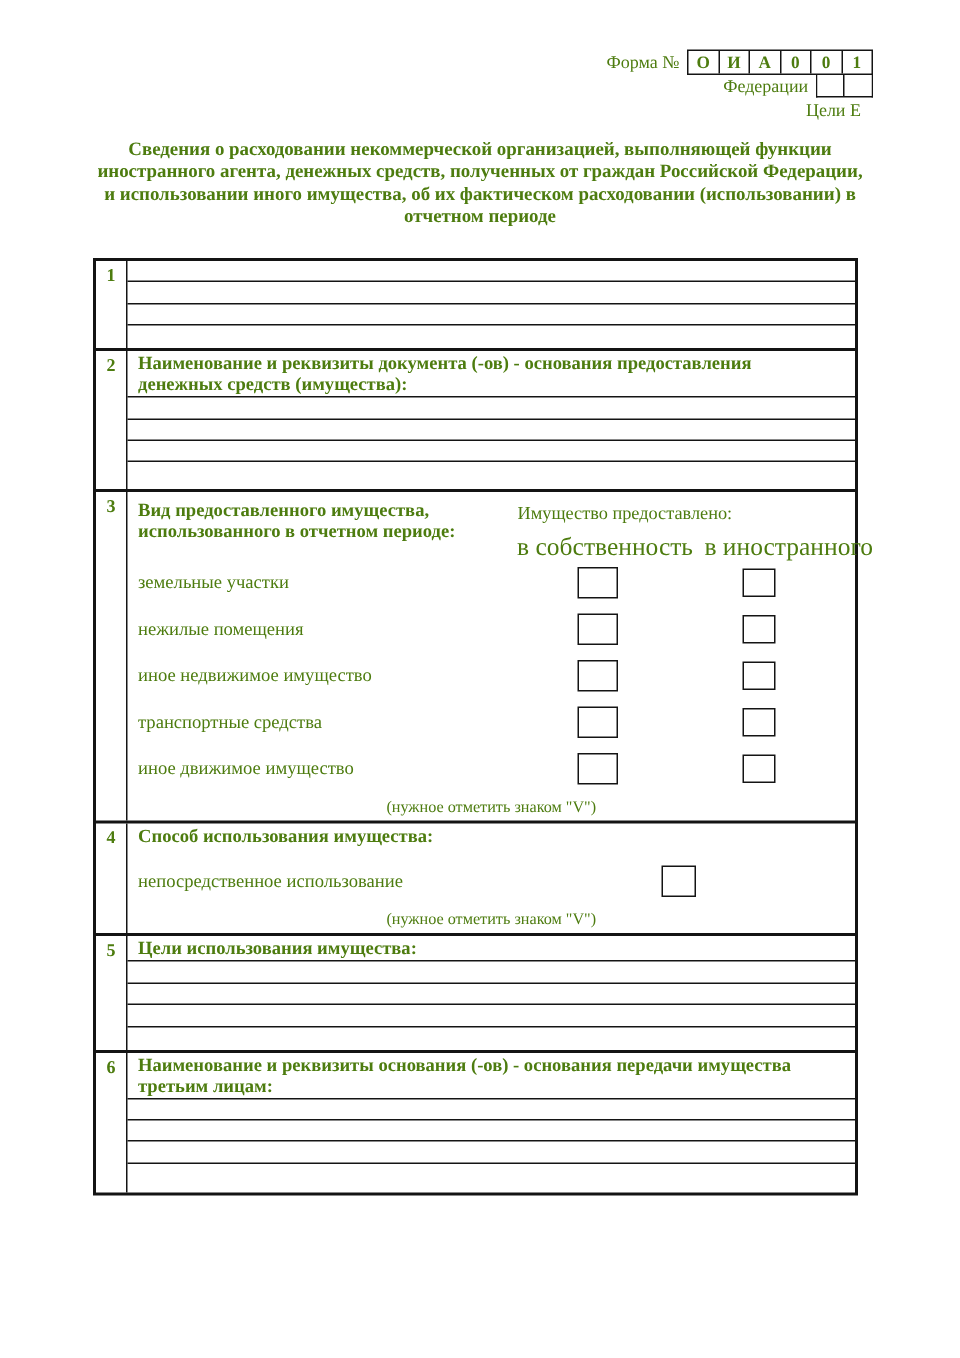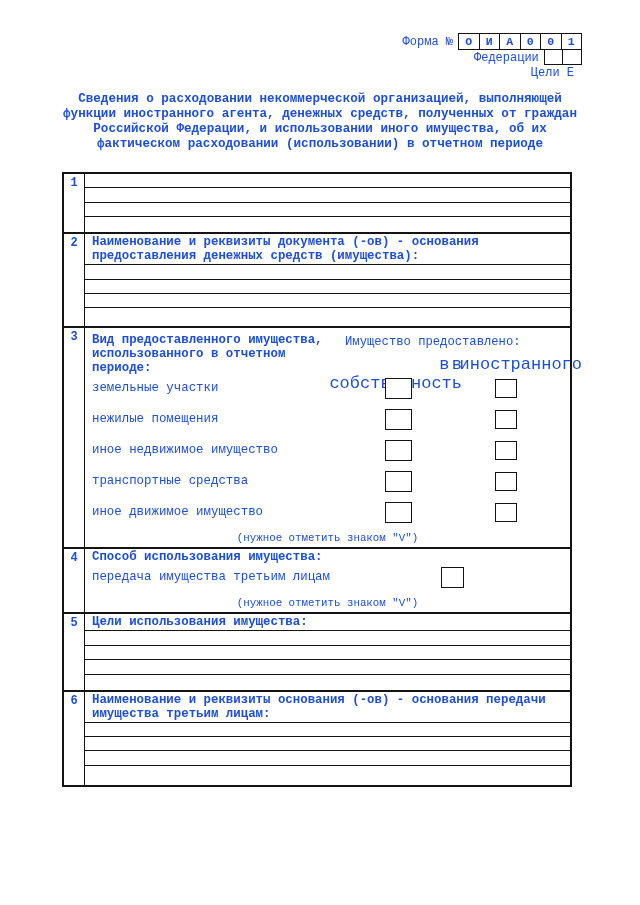--- a/index.html
+++ b/index.html
@@ -1,18 +1,18 @@
 <!DOCTYPE html>
 <html><head>
 <meta charset="utf-8">
 <style>
   html,body{margin:0;padding:0;background:#ffffff;}
   .page{
     position:relative;width:640px;height:905px;background:#ffffff;
-    font-family:Liberation Mono, monospace;color:#1d4ed8;
+    font-family:Liberation Serif, serif;color:#4d7c0f;
     overflow:hidden;
   }
   
   .formcode{position:absolute;top:33px;right:58px;}
   .fcrow{display:flex;justify-content:flex-end;align-items:center;}
   .fclabel{font-size:12px;margin-right:5px;white-space:nowrap;}
   .cells{display:flex;border:1.6px solid #141414;}
   .cell{
     width:19.5px;height:15px;border-left:1.6px solid #141414;
     display:flex;align-items:center;justify-content:center;
@@ -154,22 +154,22 @@
         </div>
 
         <div class="note">(нужное отметить знаком "V")</div>
       </div>
     </div>
 
     <div class="sect">
       <div class="num">4</div>
       <div class="cont">
         <div class="heading">Способ использования имущества:</div>
-        <div class="prow">
-          <span class="plabel">передача имущества третьим лицам</span>
+        <div class="prow p4first">
+          <span class="plabel">непосредственное использование</span>
           <span class="cb cbC"></span>
         </div>
         <div class="note">(нужное отметить знаком "V")</div>
       </div>
     </div>
 
     <div class="sect">
       <div class="num">5</div>
       <div class="cont">
         <div class="heading u">Цели использования имущества:</div>

